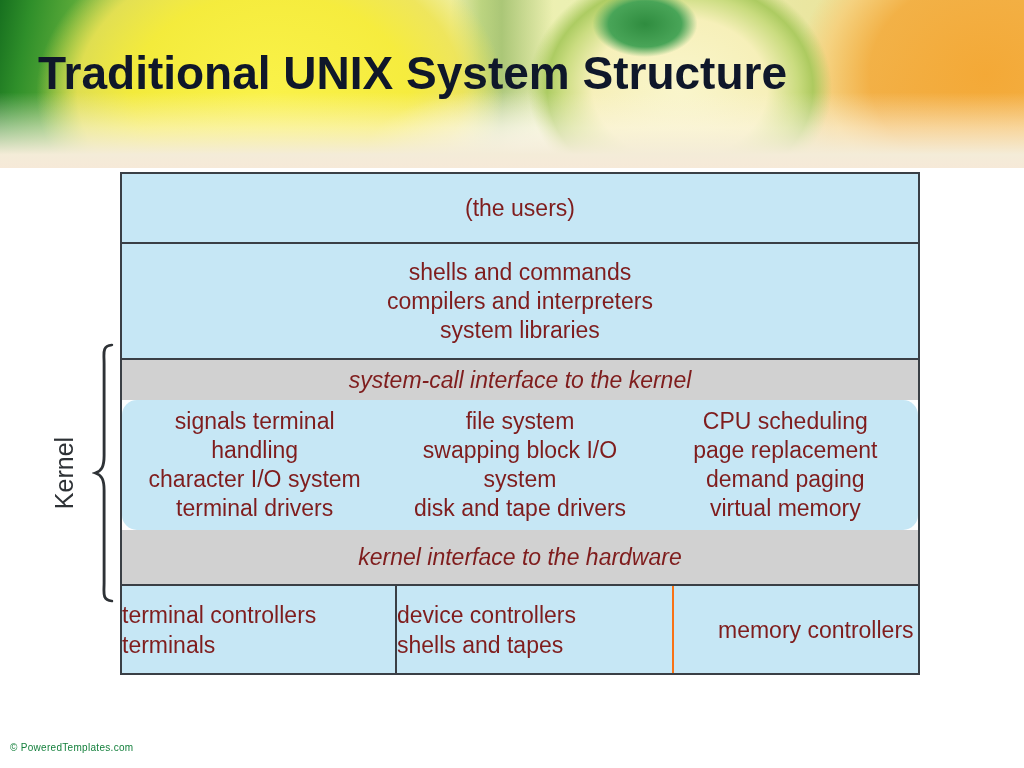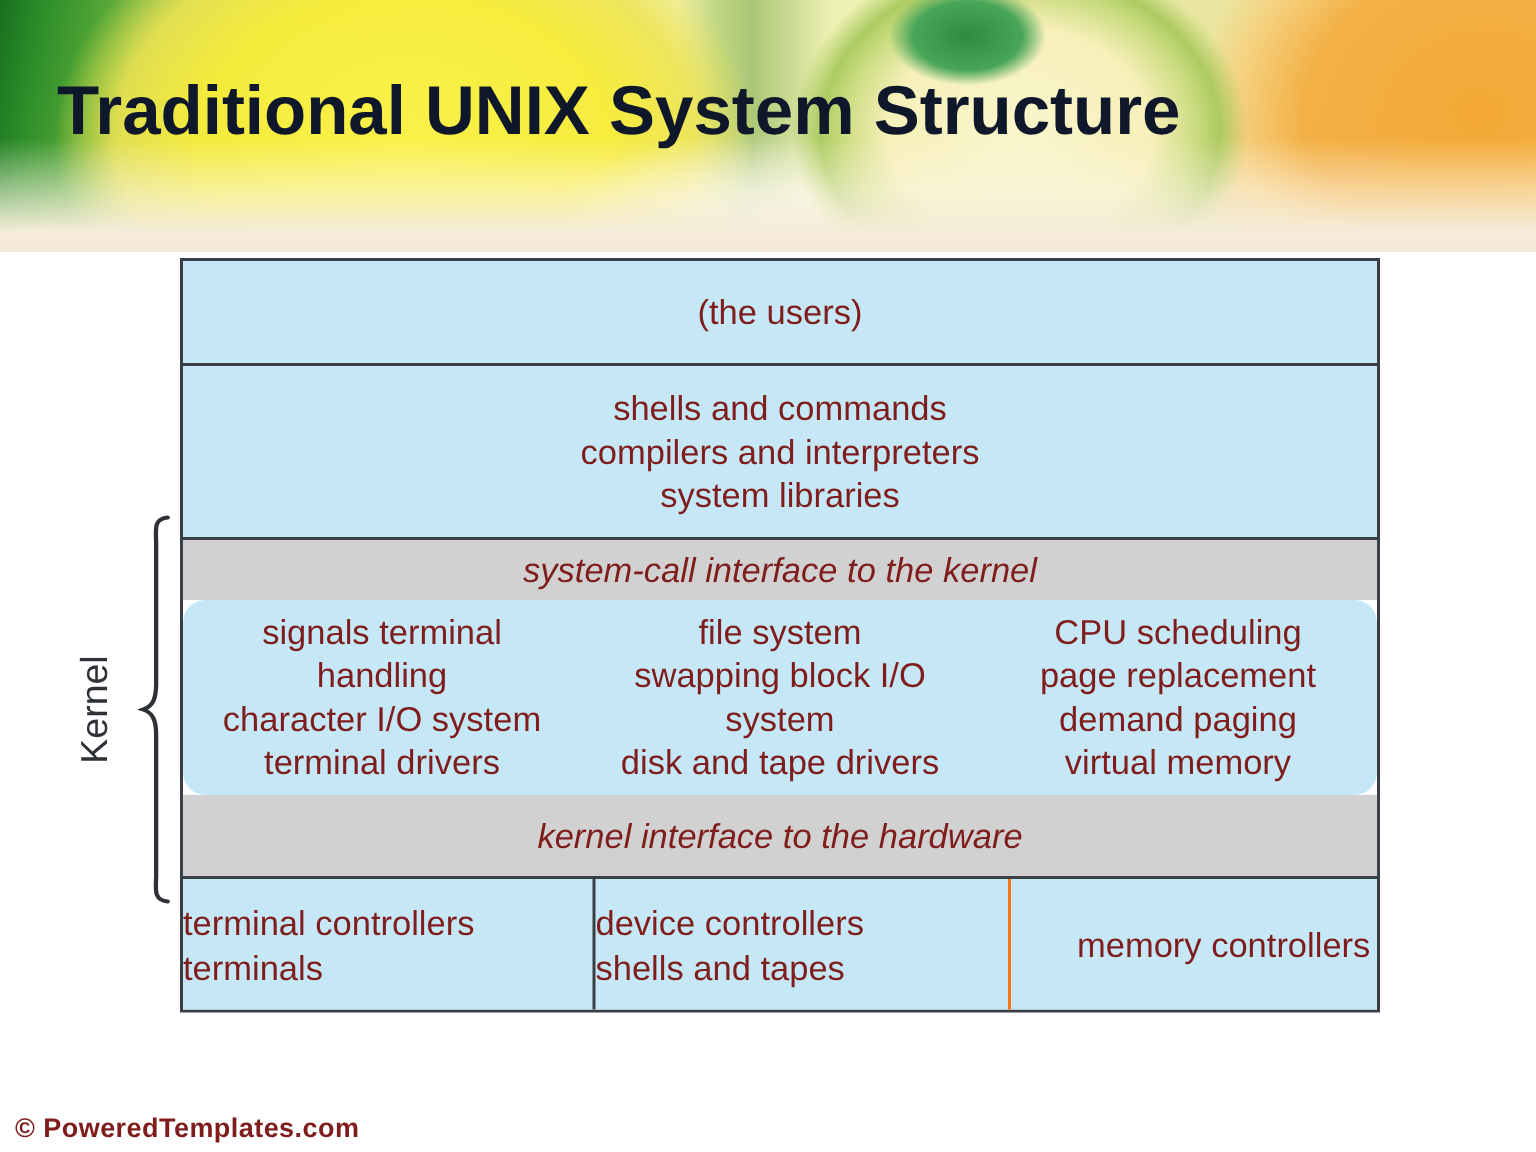--- a/index.html
+++ b/index.html
@@ -72,21 +72,21 @@
   .kernel-brace{position:absolute;left:92px;top:343px;width:22px;height:260px;}
   .kernel-label{
     position:absolute;left:64px;top:473px;
     transform:translate(-50%,-50%) rotate(-90deg);
     font-size:25px;color:#2e3236;white-space:nowrap;
   }
 
   
   .copyright{
     position:absolute;left:10px;top:742px;
-    font-size:18px;color:#7f1d1d;letter-spacing:0.3px;font-weight:bold;
+    font-size:10px;color:#15803d;letter-spacing:0.3px;
   }
 </style>
 </head>
 <body>
 
 <div id="slide">
 
   <div class="header"></div>
 
   <div class="slide-title">Traditional UNIX System Structure</div>

